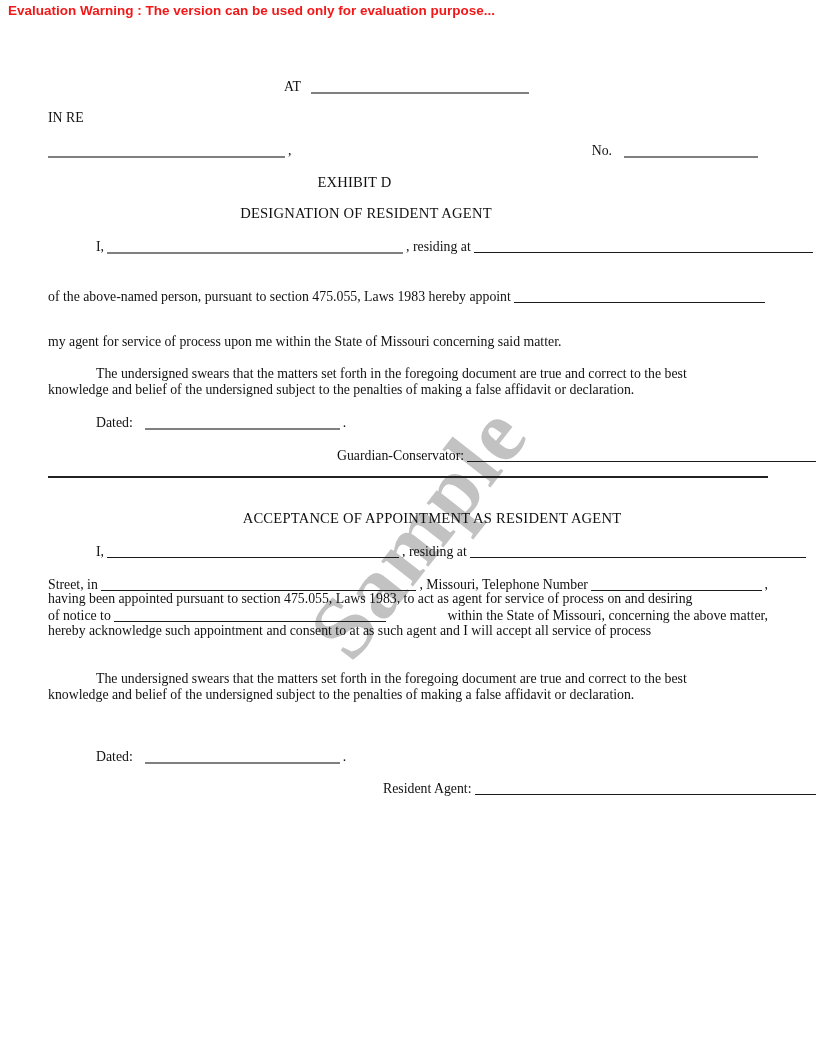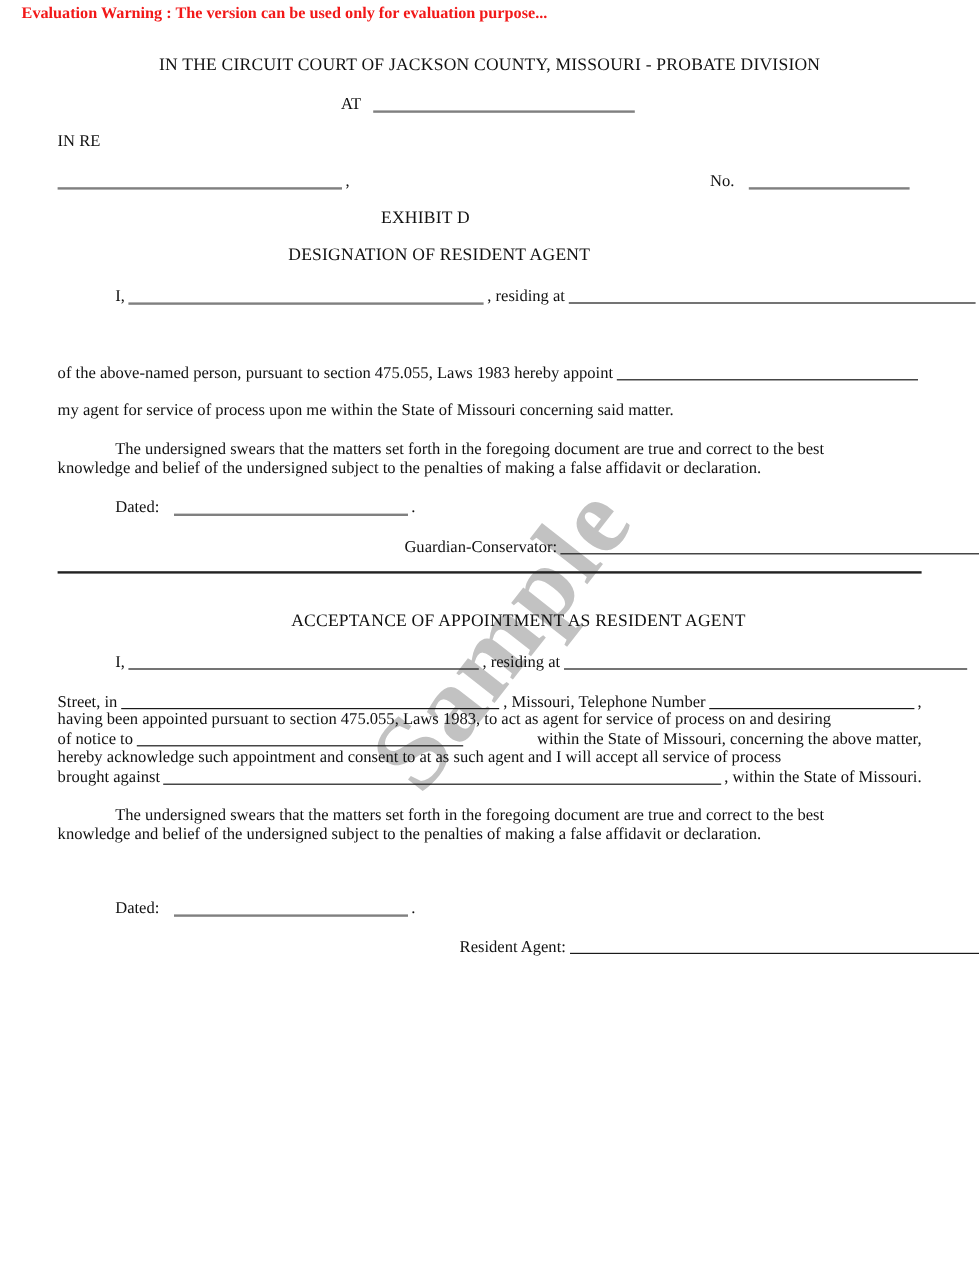--- a/index.html
+++ b/index.html
@@ -2,22 +2,22 @@
 <html><head>
 <meta charset="utf-8">
 <style>
   html,body { margin:0; padding:0; background:#fff; }
   .page {
     position:relative; width:816px; height:1056px; background:#ffffff;
     font-family:"Liberation Serif", serif; font-size:13.8px; color:#111;
     overflow:hidden;
   }
   .warning {
-    position:absolute; top:3px; left:18px;
-    font-family:Liberation Serif, serif; font-weight:bold;
+    position:absolute; top:3px; left:8px;
+    font-family:Liberation Sans, sans-serif; font-weight:bold;
     font-size:13.5px; color:#f21818; white-space:pre;text-align:right;
   }
   .watermark {
     position:absolute; left:418px; top:532px;
     transform: translate(-50%,-50%) rotate(-52deg);
     font-family:"Liberation Serif", serif; font-weight:bold;
     font-size:88px; color:#9a9a9a; opacity:0.6; letter-spacing:2px;
     z-index:1; pointer-events:none;
   }
   .content { position:absolute; inset:0; z-index:2; }
@@ -45,21 +45,20 @@
 <body>
 
 <div class="page">
 
   <div class="warning">Evaluation Warning : The version can be used only for evaluation purpose...</div>
 
   <div class="watermark">Sample</div>
 
   <div class="content">
 
-    <div class="textline ctr title" style="position:absolute; top:46px; left:0; width:816px;">IN THE CIRCUIT COURT OF JACKSON COUNTY, MISSOURI - PROBATE DIVISION</div>
 
     <div class="line centered" style="top:78px;">
       <span>AT</span>
       <span class="ul g" style="width:218px; margin-left:10px;"></span>
     </div>
 
     <div class="textline" style="position:absolute; top:110px; left:48px;">IN RE</div>
 
     <div class="line" style="top:142px;">
       <span class="ul g" style="width:237px; margin-left:0;"></span>
@@ -74,21 +73,21 @@
     <div class="textline ctr title" style="position:absolute; top:205px; left:0; width:732px;">DESIGNATION OF RESIDENT AGENT</div>
 
     <div class="line" style="top:238px; padding-left:48px;">
       <span>I,</span>
       <span class="ul g" style="width:296px;"></span>
       <span>, residing at</span>
       <span class="ul d grow"></span>
     </div>
 
 
-    <div class="line" style="top:302px;font-family:Liberation Serif, serif;">
+    <div class="line" style="top:288px;font-family:Liberation Serif, serif;">
       <span>of the above-named person, pursuant to section 475.055, Laws 1983 hereby appoint</span>
       <span class="ul d grow"></span>
     </div>
 
     <div class="textline" style="position:absolute; top:334px; left:48px;">my agent for service of process upon me within the State of Missouri concerning said matter.</div>
 
     <div class="textline" style="position:absolute; top:366px; left:96px;">The undersigned swears that the matters set forth in the foregoing document are true and correct to the best</div>
     <div class="textline" style="position:absolute; top:382px; left:48px;">knowledge and belief of the undersigned subject to the penalties of making a false affidavit or declaration.</div>
 
     <div class="line" style="top:414px; padding-left:48px;">
@@ -124,25 +123,20 @@
     <div class="textline" style="position:absolute; top:591px; left:48px;">having been appointed pursuant to section 475.055, Laws 1983, to act as agent for service of process on and desiring</div>
 
     <div class="line" style="top:607px;">
       <span>of notice to</span>
       <span class="ul d" style="width:272px;"></span>
       <span style="margin-left:auto;">within the State of Missouri, concerning the above matter,</span>
     </div>
 
     <div class="textline" style="position:absolute; top:623px; left:48px;">hereby acknowledge such appointment and consent to at as such agent and I will accept all service of process</div>
 
-    <div class="line" style="top:639px;">
-      <span>brought against</span>
-      <span class="ul d grow"></span>
-      <span>, within the State of Missouri.</span>
-    </div>
 
     <div class="textline" style="position:absolute; top:671px; left:96px;">The undersigned swears that the matters set forth in the foregoing document are true and correct to the best</div>
     <div class="textline" style="position:absolute; top:687px; left:48px;">knowledge and belief of the undersigned subject to the penalties of making a false affidavit or declaration.</div>
 
     <div class="line" style="top:748px; padding-left:48px;">
       <span>Dated:</span>
       <span class="ul g" style="width:195px; margin-left:12px;"></span>
       <span>.</span>
     </div>
 

